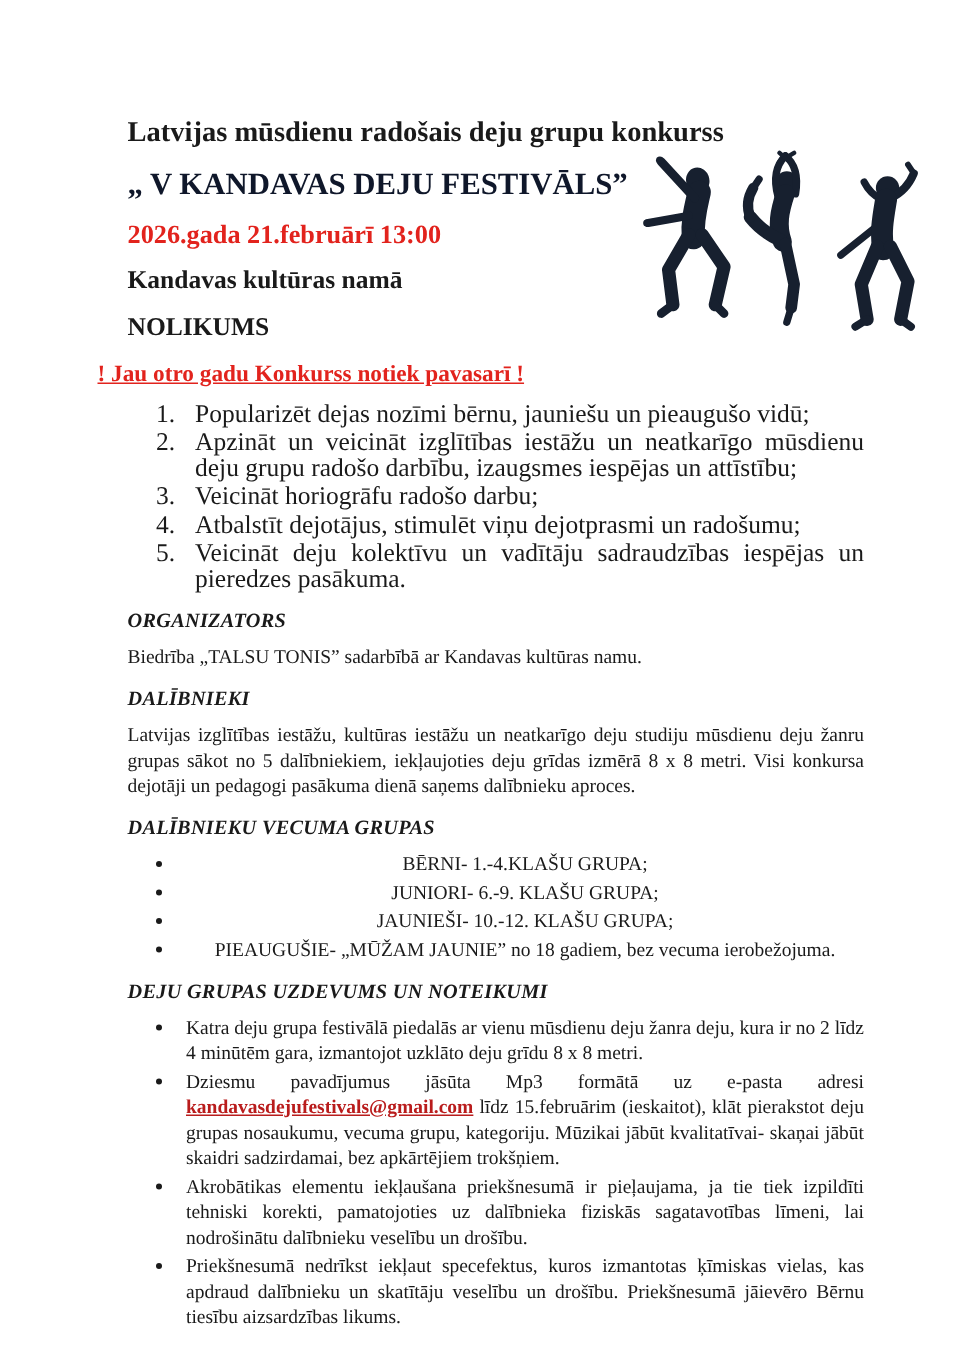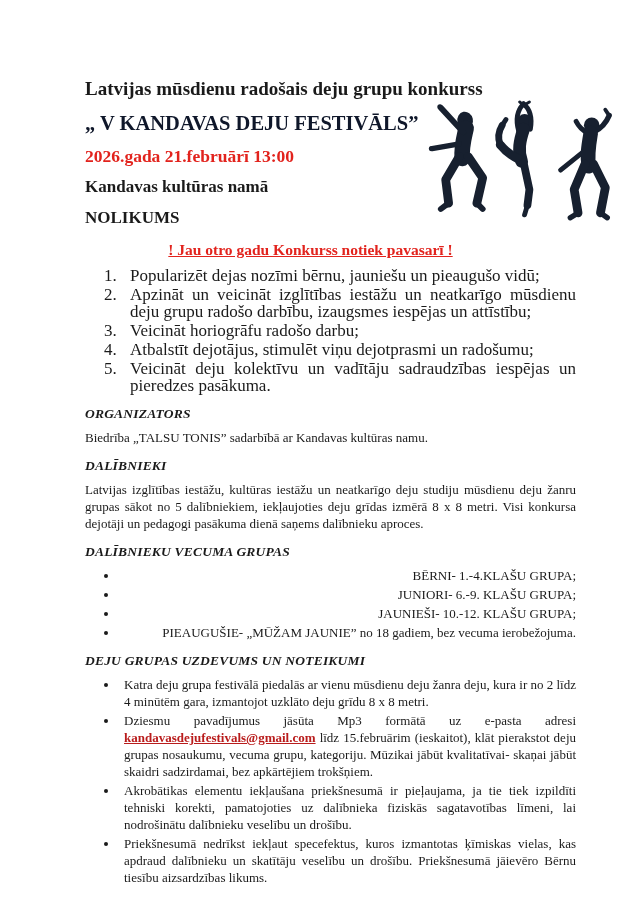--- a/index.html
+++ b/index.html
@@ -31,21 +31,21 @@
     font-size: 17.5px; font-weight: bold; color: #e2231d;
     line-height: 1.05; margin-bottom: 12px;
   }
   .title-venue {
     font-size: 17px; font-weight: bold; line-height: 1.05; margin-bottom: 13px;
   }
   .title-doctype {
     font-size: 17px; font-weight: bold; line-height: 1.05; margin-bottom: 14px;
   }
   .announcement {
-    width: 491px; text-align: center; position: relative; left: -20px;
+    width: 491px; position: relative; left: -20px;
     font-size: 15.5px; font-weight: bold; color: #e2231d;
     text-decoration: underline; margin-bottom: 8px; white-space: nowrap;
   }
   
   .dancers {
     position: absolute; left: 425px; top: 100px;
     width: 202px; height: 146px;
   }
   
   .section-heading {
@@ -53,21 +53,21 @@
     margin: 12px 0 7px 0; letter-spacing: 0.2px;
   }
   .para {
     font-size: 13px; line-height: 17px; text-align: justify;
     margin: 6px 0;
   }
   ol.num-list { margin: 7px 0 6px 0; padding-left: 36px; }
   ol.num-list li { font-size: 17px; line-height: 17px; padding-left: 9px; margin-bottom: 2px; text-align: justify; }
   ul.bullet-list { margin: 7px 0 6px 0; padding-left: 34px; list-style-type: disc; }
   ul.bullet-list li { font-size: 13px; line-height: 17px; padding-left: 5px; margin-bottom: 2px; text-align: justify; }
-  ul.bullet-list.caps li { text-align: right; }
+  ul.bullet-list.caps li { text-align: center; }
   .email-link { font-weight: bold; text-decoration: underline; color: #b91c1c; }
 </style>
 </head>
 <body>
 
 <div class="page">
 
   <div class="dancers">
     <svg viewBox="0 0 205 150" width="202" height="146" xmlns="http://www.w3.org/2000/svg" fill="none" stroke="#17202f" stroke-linecap="round" stroke-linejoin="round">
 

